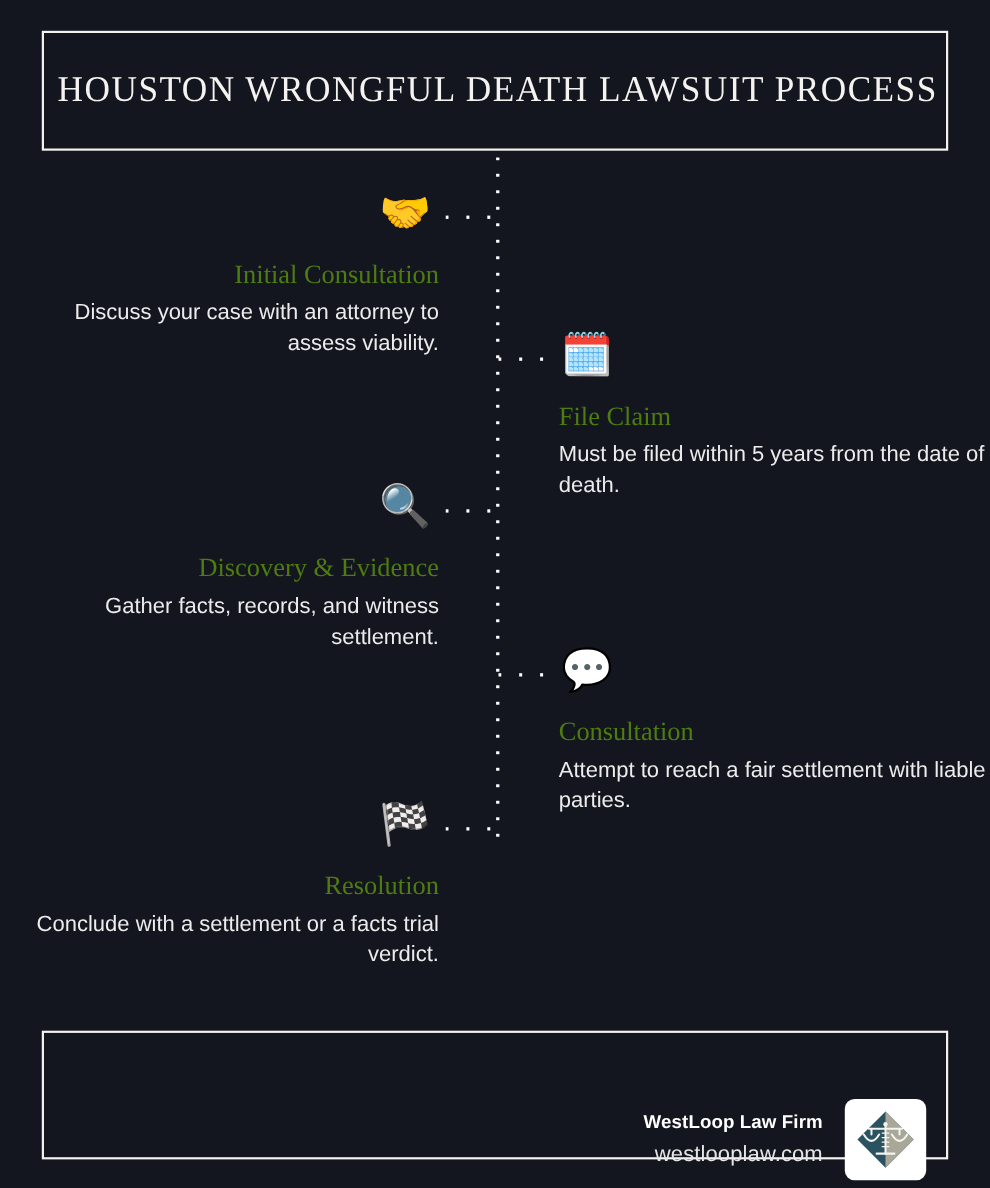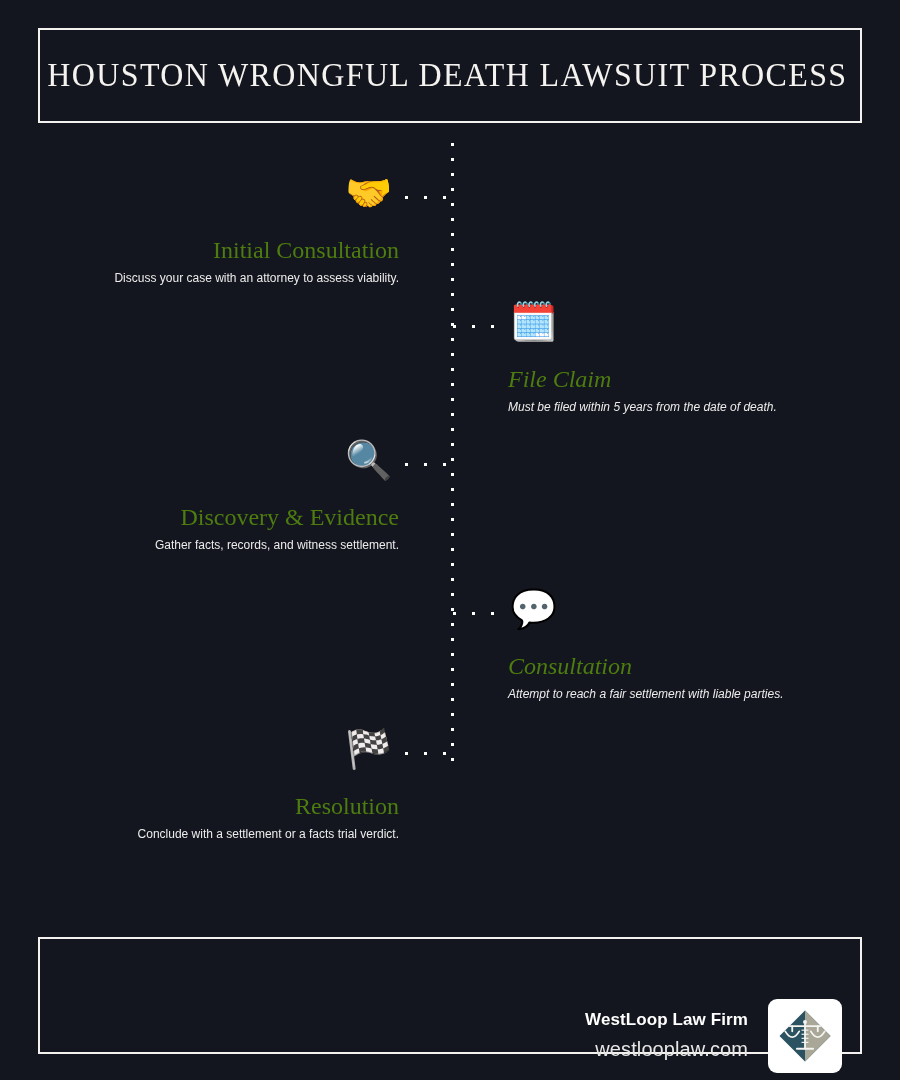--- a/index.html
+++ b/index.html
@@ -19,25 +19,25 @@
     height: 1080px;
     background: #14161f;
   }
 
   
   .title-frame {
     position: absolute;
     left: 38px;
     top: 28px;
     width: 824px;
-    height: 95px;
+    height: 109px;
     border: 2px solid #f4f2ee;
     display: flex;
     align-items: center;
-    justify-content: flex-end;
+    justify-content: flex-start;
   }
   .title-text {
     font-family: "Liberation Serif", serif;
     font-size: 33px;
     letter-spacing: 1.4px;
     color: #f5f3ef;
     text-transform: uppercase;
     white-space: nowrap;
     transform: scaleX(0.97);
     line-height: 1;
@@ -87,33 +87,33 @@
   }
 
   
   .step.left .icon      { left: 345px; }
   .step.left .connector { left: 405px; width: 50px; }
   .step.left .texts     { text-align: right; padding-right: 56px; width: 455px; left: 0; }
 
   
   .step.right .icon      { left: 510px; }
   .step.right .connector { left: 453px; width: 50px; }
-  .step.right .texts     { text-align: left; padding-left: 58px; width: 450px; left: 450px; font-style: italic; }
+  .step.right .texts     { text-align: left; padding-left: 58px; width: 450px; left: 450px; }
 
   .texts { position: relative; }
 
   .step-title {
     font-family: "Liberation Serif", serif;
     font-size: 24px;
     color: #4d7c0f;
     line-height: 1.2;
     margin-bottom: 5px;
   }
   .step-desc {
-    font-size: 12px;
+    font-size: 20px;
     color: #ececec;
     line-height: 1.42;
     font-weight: 400;
   }
 
   
   .footer-frame {
     position: absolute;
     left: 38px;
     top: 937px;

